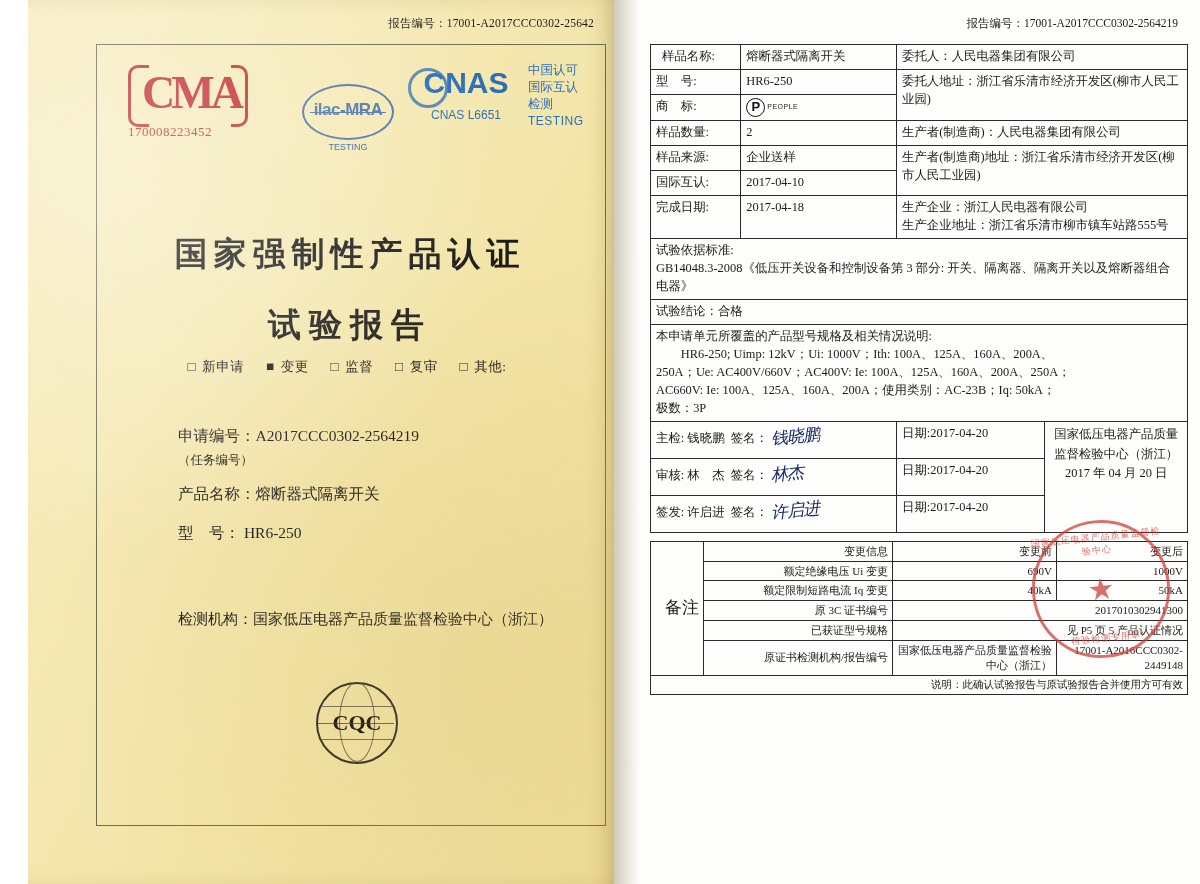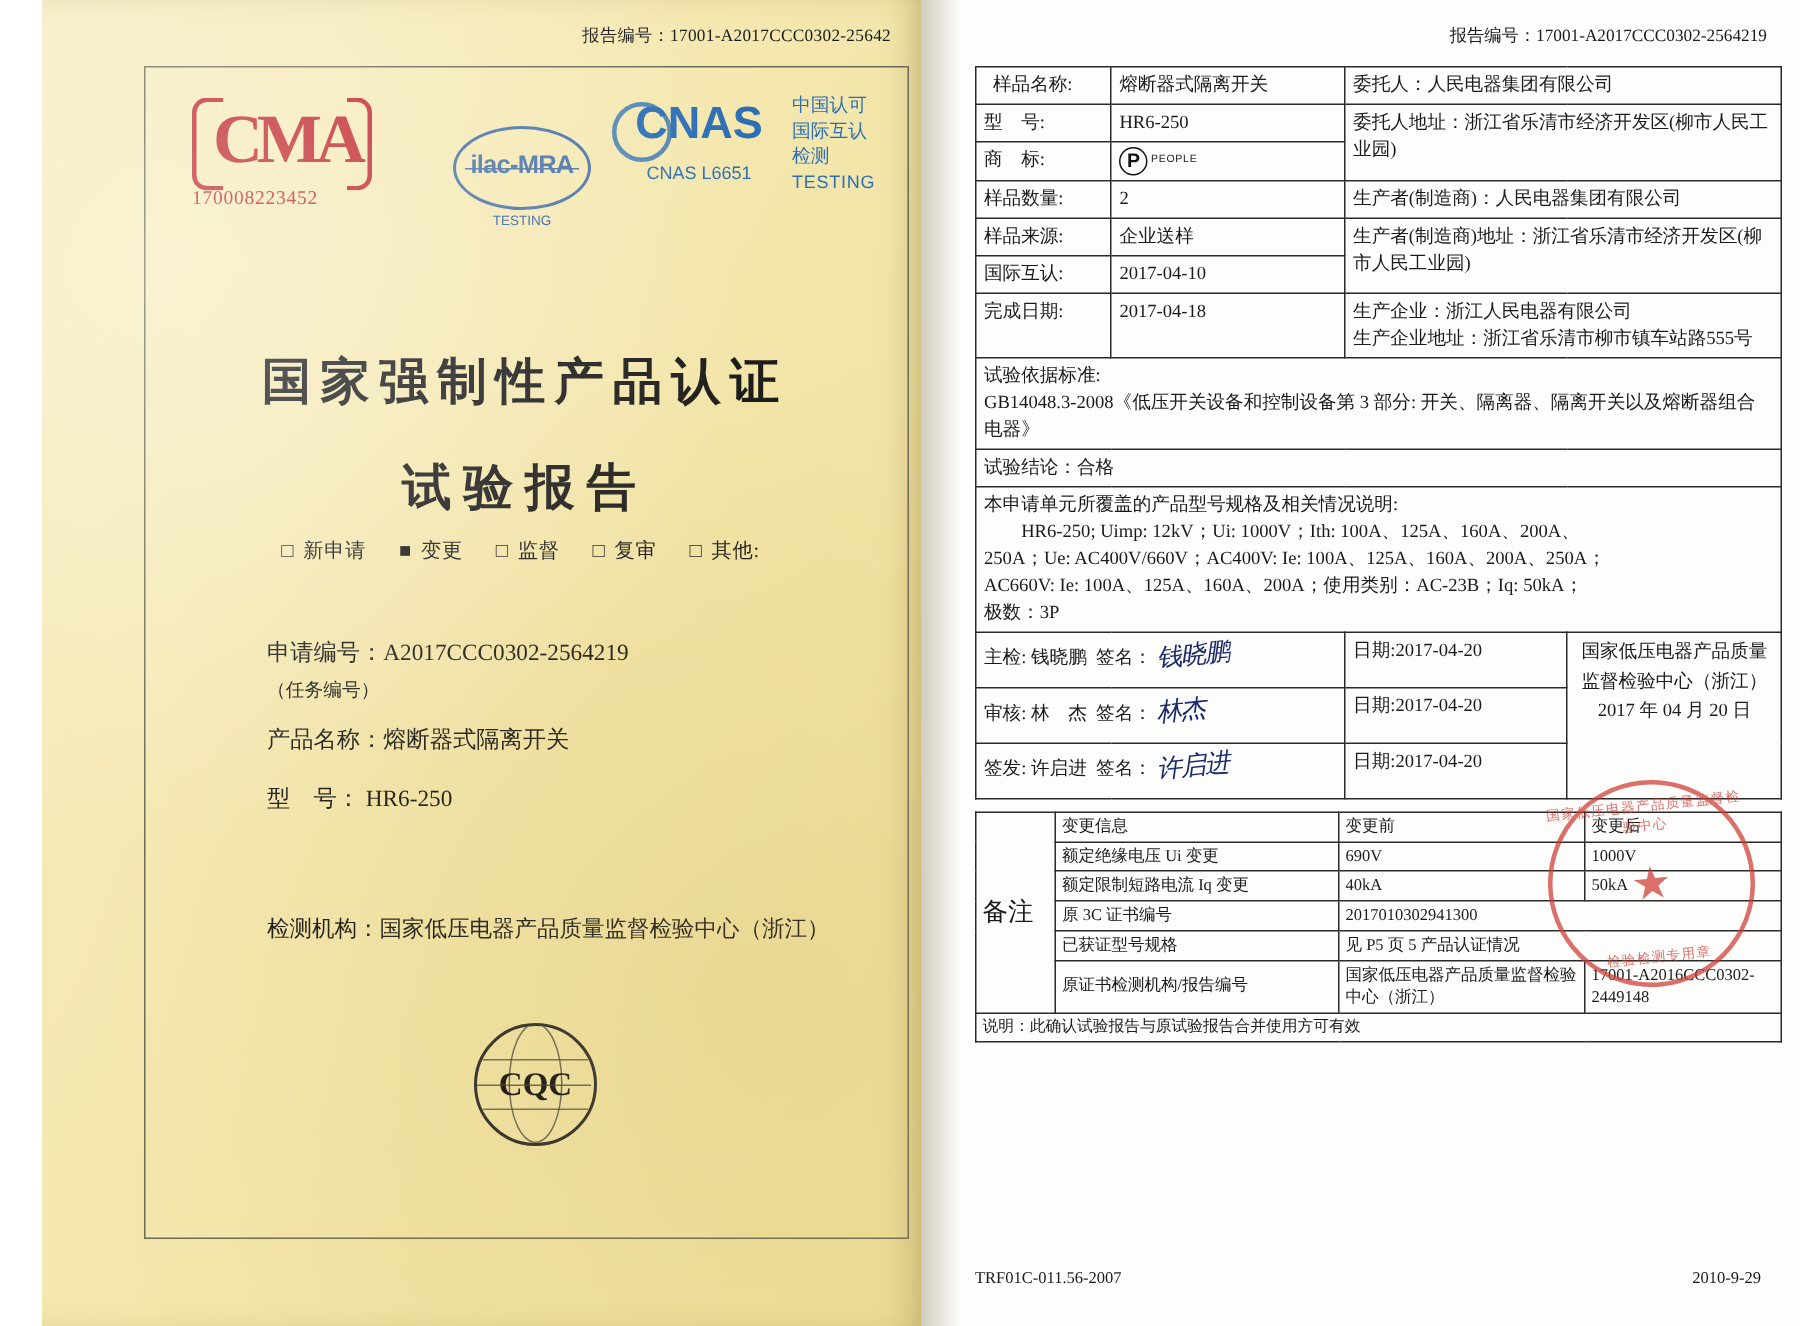--- a/index.html
+++ b/index.html
@@ -407,21 +407,21 @@
   }
   table.remark {
     width: 100%;
     border-collapse: collapse;
     font-size: 11px;
     line-height: 1.35;
   }
   table.remark td {
     border: 1px solid #2a2a2a;
     padding: 2px 4px;
-    text-align: left;
+    text-align: right;
     vertical-align: middle;
   }
   .remark-label {
     width: 44px;
     font-size: 17px;
   }
   .note-row td {
     text-align: left;
     padding-left: 8px;
     font-size: 10.5px;
@@ -690,18 +690,14 @@
         </tr>
       </tbody>
         </table>
     </div>
 
     <div class="stamp">
       <div class="stamp-txt">国家低压电器产品质量监督检验中心</div>
       <div class="stamp-bottom">检验检测专用章</div>
     </div>
 
-    <div class="footer">
-      <span>TRF01C-011.56-2007</span>
-      <span>2010-9-29</span>
-    </div>
   </div>
 </div>
 
 </body></html>

